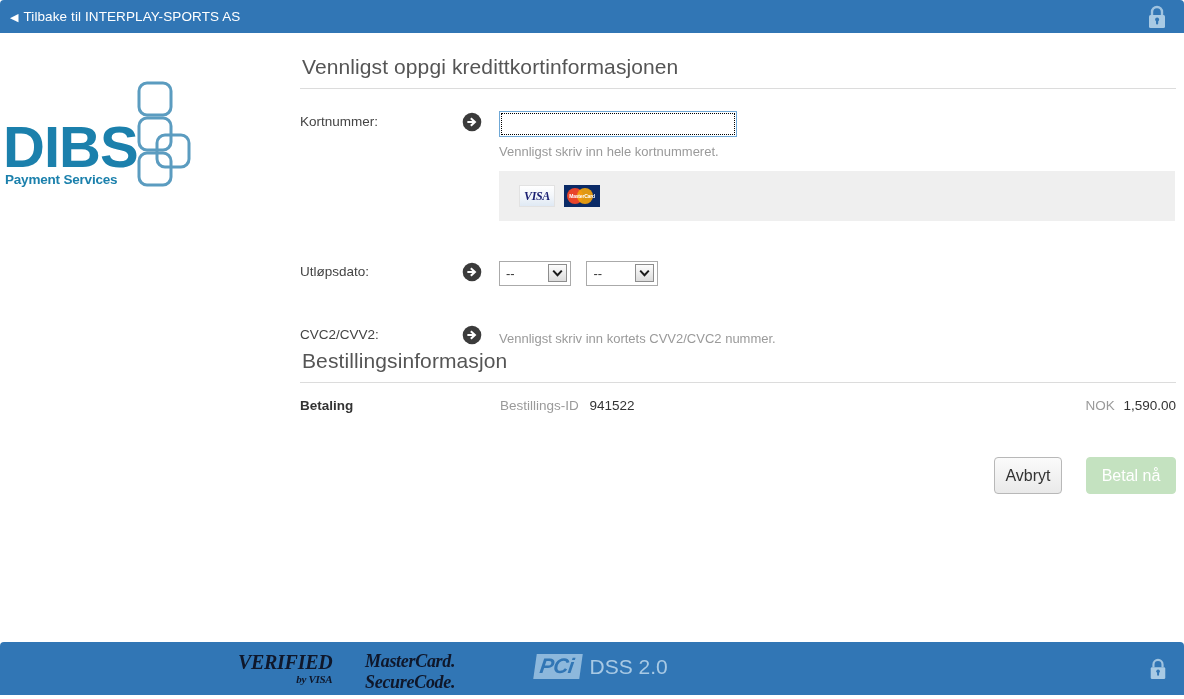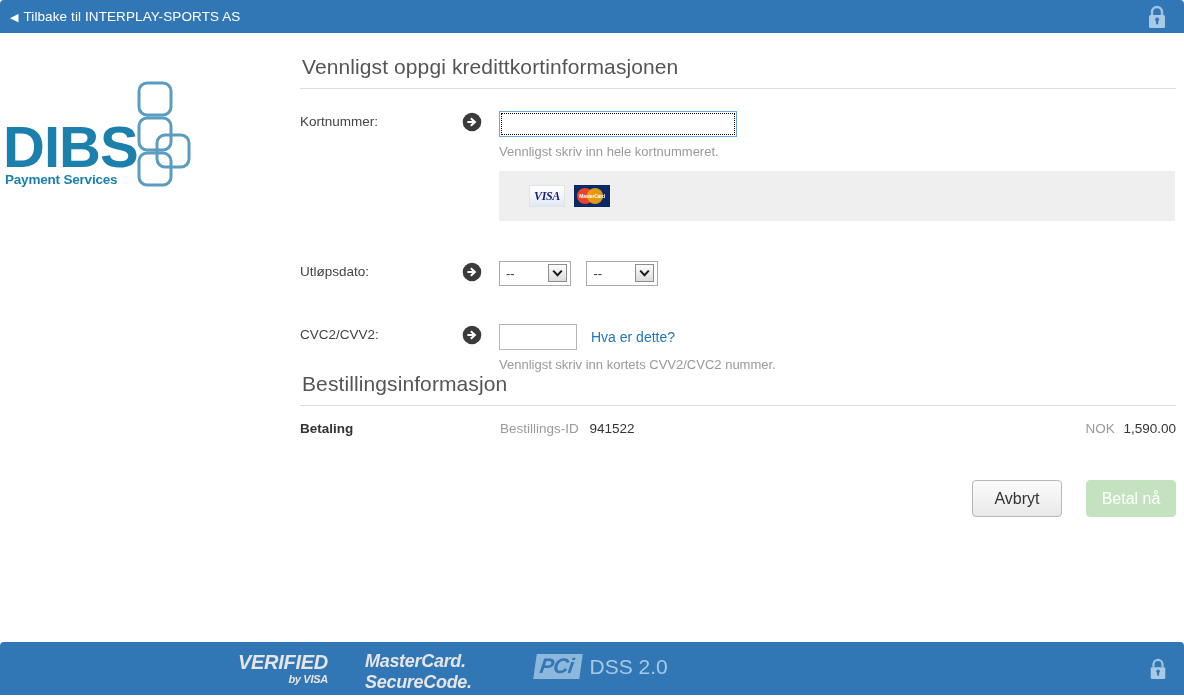--- a/index.html
+++ b/index.html
@@ -137,21 +137,21 @@
   }
   input#cvc { width: 78px; }
 
   .card-logos-band {
     margin-top: 12px;
     width: 676px;
     height: 50px;
     background: #efefef;
     display: flex;
     align-items: center;
-    padding-left: 30px;
+    padding-left: 20px;
   }
   .visa-logo {
     width: 36px; height: 22px;
     background: linear-gradient(180deg,#ffffff 0%, #f4f7fb 45%, #dfe9f4 100%);
     border: 1px solid #e2e2e2;
     display: flex; align-items: center; justify-content: center;
     margin-right: 9px;
   }
   .visa-text {
     font-family: "Liberation Serif", serif;
@@ -240,21 +240,21 @@
     align-items: center;
     padding-top: 44px;
   }
   .btn {
     font-family: "Liberation Sans", sans-serif;
     font-size: 16px;
     border-radius: 4px;
     cursor: pointer;
   }
   #cancel-btn {
-    width: 90px; height: 37px;
+    width: 68px; height: 37px;
     background: linear-gradient(180deg,#fbfbfb,#e9e9e9);
     border: 1px solid #b8b8b8;
     color: #333333;
     margin-right: 24px;
   }
   #pay-btn {
     width: 90px; height: 37px;
     background: #c4e2c0;
     border: 1px solid #c4e2c0;
     color: #ffffff;
@@ -262,22 +262,22 @@
 
   
   #footer {
     position: absolute;
     left: 0; bottom: 0;
     width: 1184px; height: 57px;
     background: #3176b5;
     border-radius: 4px 4px 0 0;
   }
   .badge-text {
-    color: #e5e5e5;
-    font-family: Liberation Sans, sans-serif;
+    color: #0f172a;
+    font-family: Liberation Serif, serif;
     font-weight: bold;
     font-style: italic;
     line-height: 1;
   }
   #badge-vbv {
     position: absolute; left: 238px; top: 10px;
     text-align: right;
   }
   #badge-mcsc {
     position: absolute; left: 365px; top: 10px;
@@ -416,24 +416,20 @@
 
     <div class="form-row" style="padding-top:38px;">
       <div class="field-label">CVC2/CVV2:</div>
       <div class="arrow-col">
         <svg width="20" height="20" viewBox="0 0 20 20">
           <circle cx="10" cy="10" r="9.3" fill="#3b3b3b"></circle>
           <path d="M6.4 10 H12.2 M9.6 6.9 L12.9 10 L9.6 13.1" fill="none" stroke="#ffffff" stroke-width="2.1" stroke-linecap="square"></path>
         </svg>
       </div>
       <div class="field-col">
-        <div class="cvc-line">
-          <input id="cvc" class="text-input" type="text" value="" style="">
-          <a href="#" class="help-link">Hva er dette?</a>
-        </div>
         <div class="hint">Vennligst skriv inn kortets CVV2/CVC2 nummer.</div>
       </div>
     </div>
 
     <h2 class="section-title" style="">Bestillingsinformasjon</h2>
 
     <div class="order-row">
       <div class="order-label">Betaling</div>
       <div>
         <span class="order-id-label">Bestillings-ID</span>

